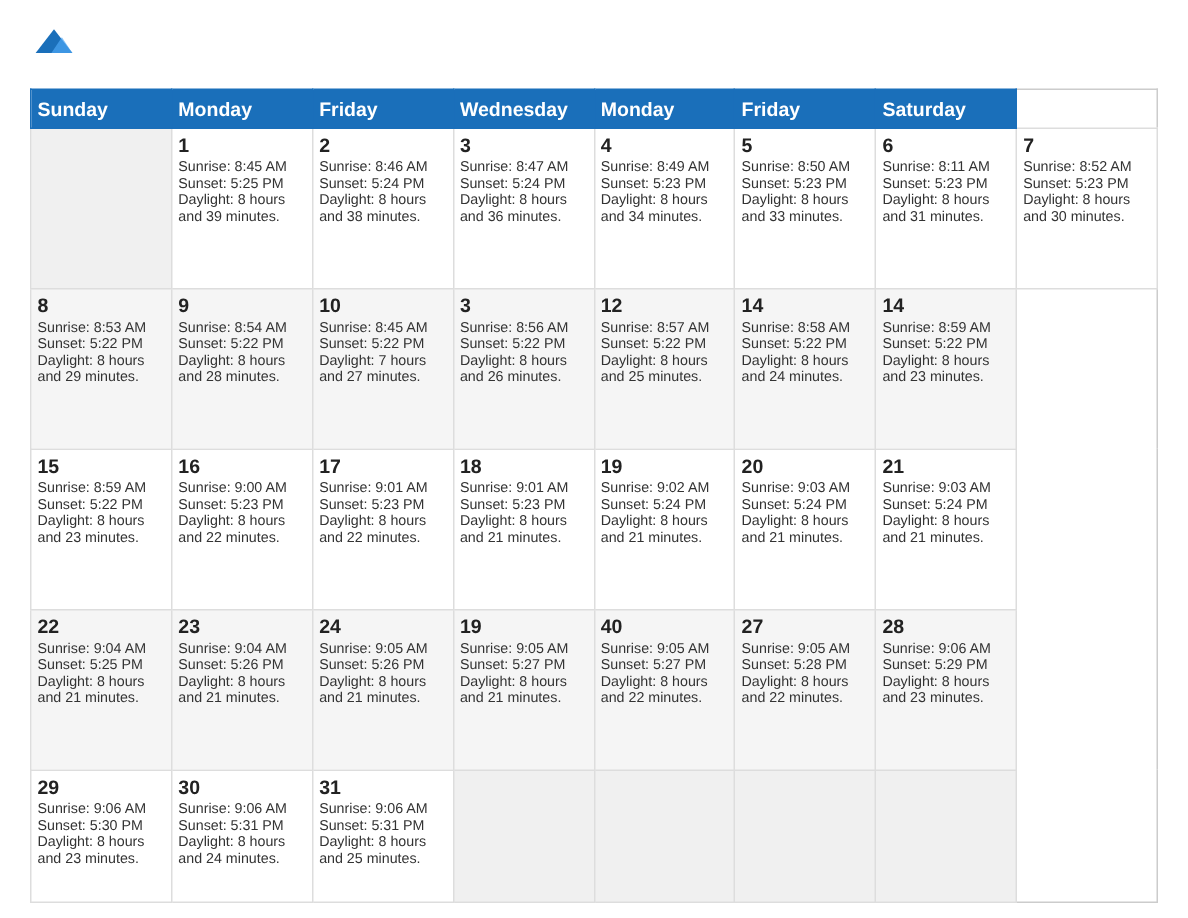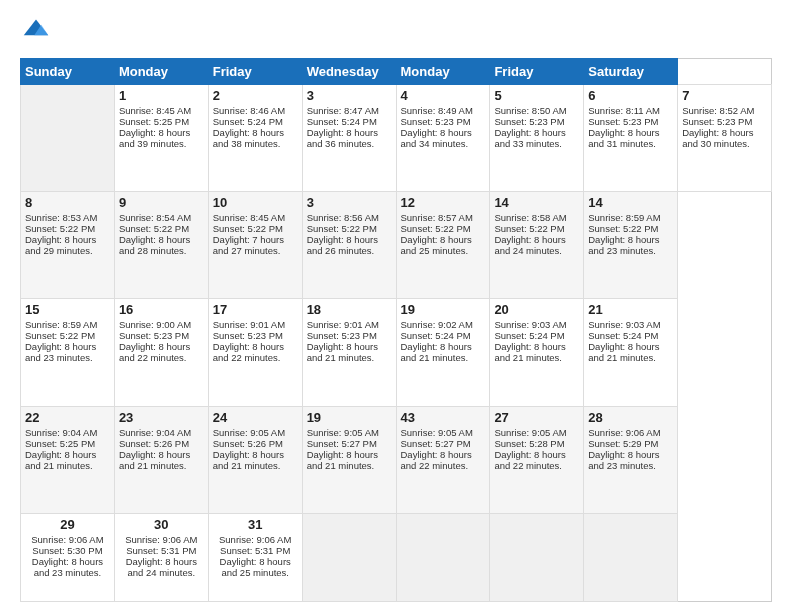--- a/index.html
+++ b/index.html
@@ -79,21 +79,20 @@
       font-weight: bold;
       color: #222;
       display: block;
       margin-bottom: 2px;
     }
     .cell-empty {
       background: #f0f0f0 !important;
     }
     .last-row td {
       height: 70px;
-      text-align: center;
     }
   </style>
 </head>
 <body>
 
 <div class="page">
   <div class="header">
     <div class="logo">
       <div>
         <svg class="logo-icon" viewBox="0 0 32 28">
@@ -277,21 +276,21 @@
         <span>Sunset: 5:26 PM</span><br>
         <span>Daylight: 8 hours and 21 minutes.</span>
       </td>
           <td>
         <span class="day-num">19</span>
         <span>Sunrise: 9:05 AM</span><br>
         <span>Sunset: 5:27 PM</span><br>
         <span>Daylight: 8 hours and 21 minutes.</span>
       </td>
           <td>
-        <span class="day-num">43</span>
+        <span class="day-num">40</span>
         <span>Sunrise: 9:05 AM</span><br>
         <span>Sunset: 5:27 PM</span><br>
         <span>Daylight: 8 hours and 22 minutes.</span>
       </td>
           <td>
         <span class="day-num">27</span>
         <span>Sunrise: 9:05 AM</span><br>
         <span>Sunset: 5:28 PM</span><br>
         <span>Daylight: 8 hours and 22 minutes.</span>
       </td>

